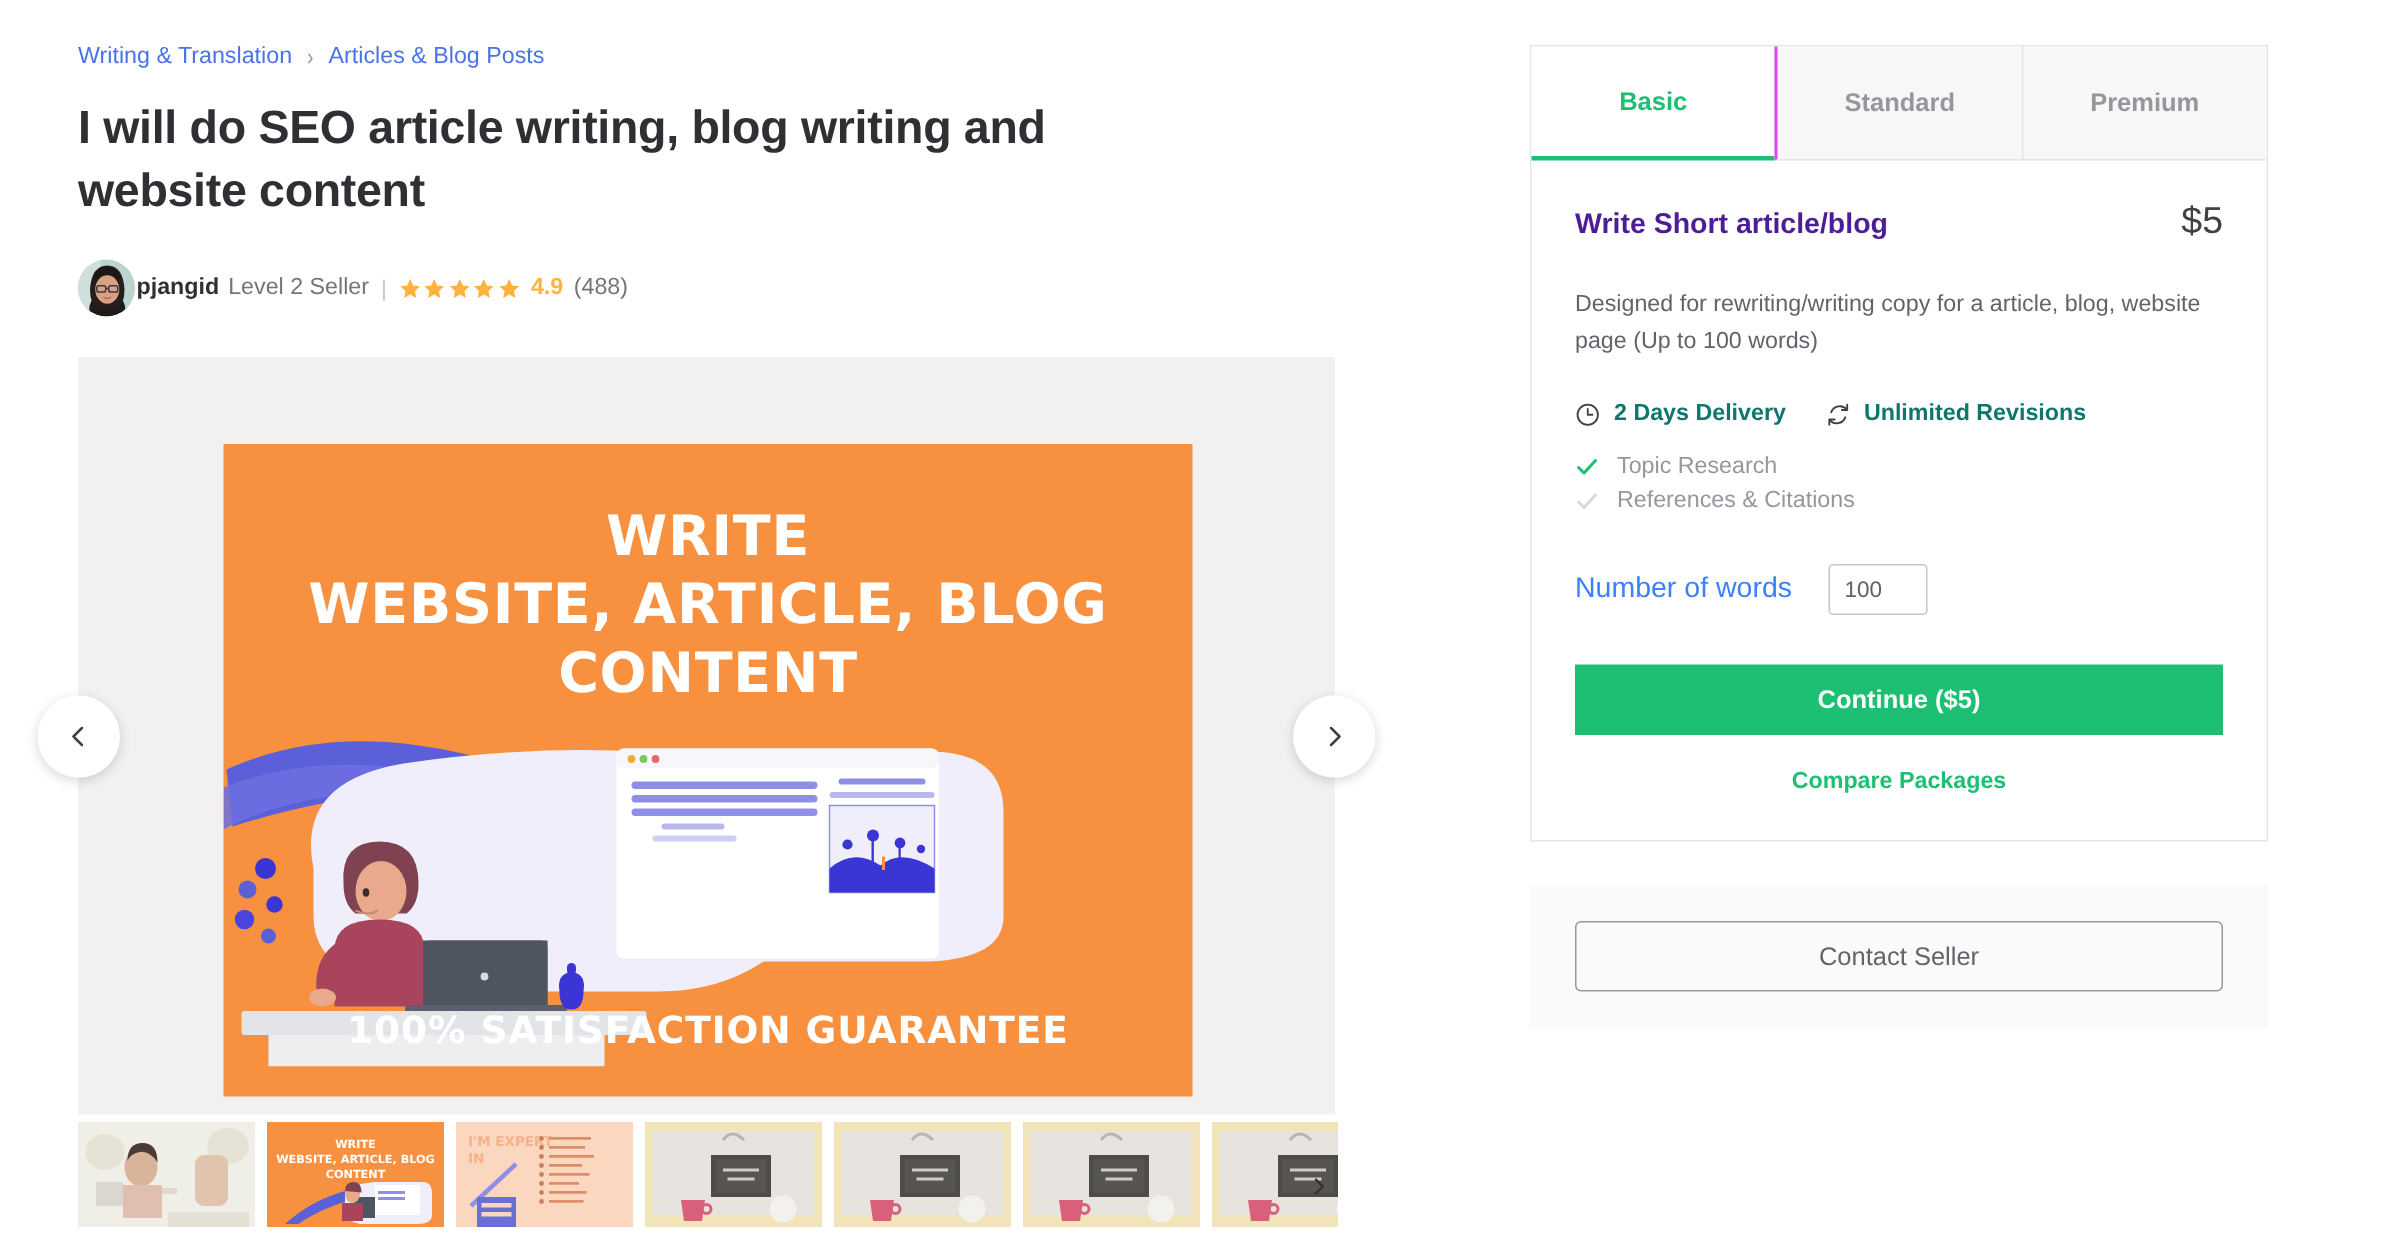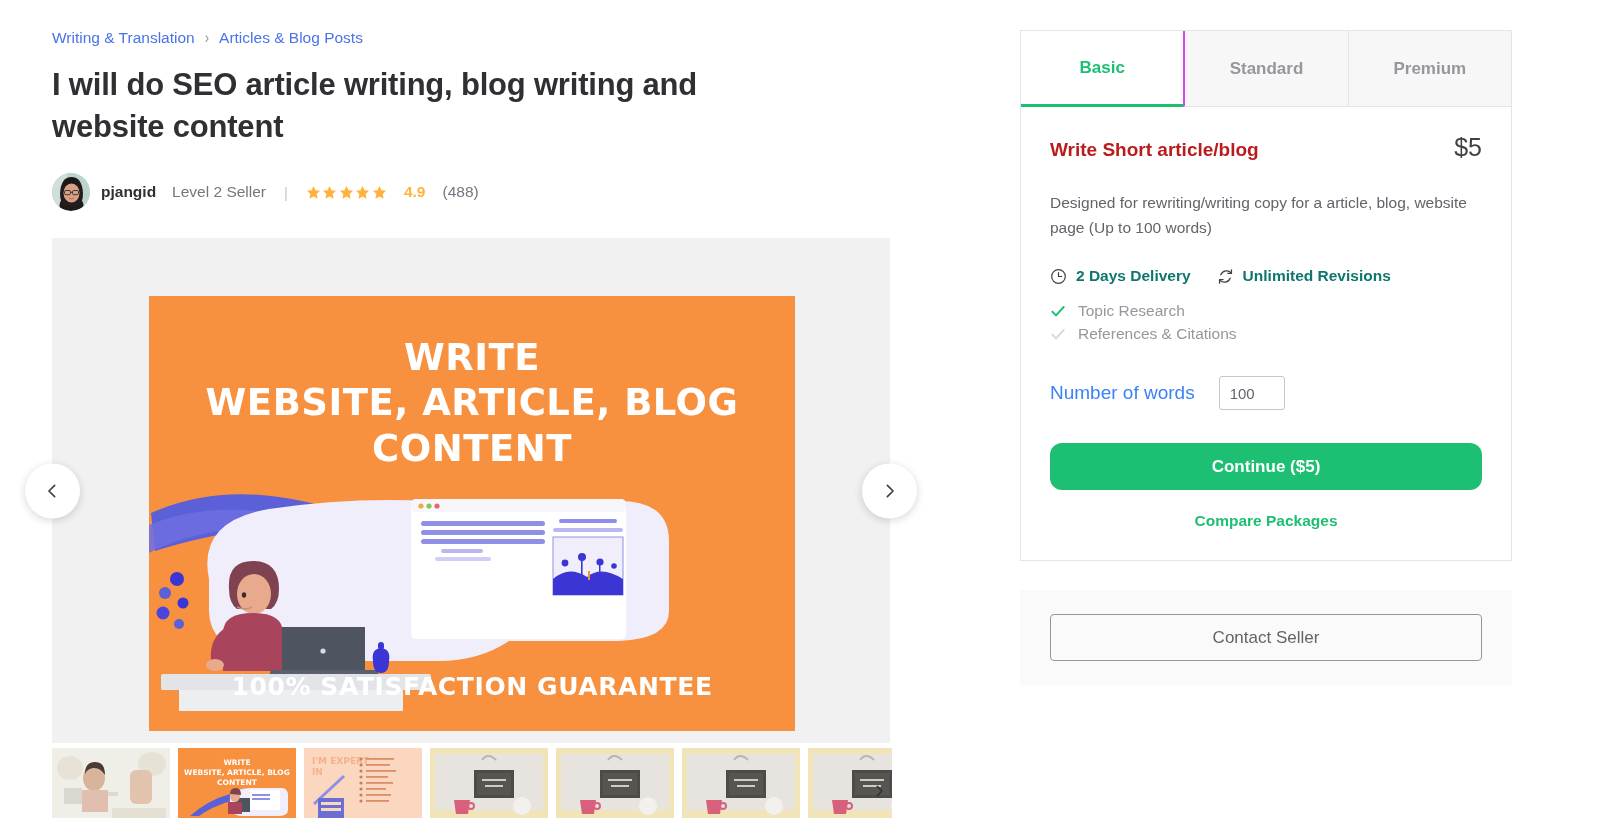--- a/index.html
+++ b/index.html
@@ -22,21 +22,21 @@
   .gig-title {
     margin-top: 16px;
     font-size: 31px;
     line-height: 42px;
     font-weight: 700;
     color: #2f3033;
     letter-spacing: -0.2px;
     max-width: 740px;
   }
 
-  .seller-row { margin-top: 25px; display: flex; align-items: center; gap: 11px; text-align: right; }
+  .seller-row { margin-top: 25px; display: flex; align-items: center; gap: 1px; text-align: right; }
   .avatar {
     width: 38px; height: 38px; border-radius: 50%;
     overflow: hidden; flex: none;
     background: #cfd9d6;
     position: relative;
   }
   .avatar svg { display: block; width: 38px; height: 38px; }
   .seller-name { font-size: 15.5px; font-weight: 700; color: #2f3033; }
   .seller-level { font-size: 15.5px; color: #74767e; margin-left: 5px; }
   .pipe { color: #c5c6c9; margin: 0 7px; font-size: 15px; }
@@ -125,21 +125,21 @@
   .tab:first-child { border-left: none; }
   .tab.active {
     background: #ffffff; color: #1dbf73;
     border-bottom: 3px solid #1dbf73;
     border-left: none;
   }
   .tab.active + .tab { border-left: 2px solid #d946ef; }
 
   .pkg-body { padding: 26px 29px 30px 29px; }
   .pkg-head { display: flex; align-items: baseline; justify-content: space-between; }
-  .pkg-name { font-size: 19px; font-weight: 700; color: #b91c1c; }
+  .pkg-name { font-size: 19px; font-weight: 700; color: #4c1d95; }
   .pkg-price { font-size: 25px; font-weight: 400; color: #404145; }
   .pkg-desc {
     margin-top: 28px; font-size: 15.5px; line-height: 25px;
     color: #62646a; max-width: 428px;
   }
   .meta-row {
     margin-top: 27px; display: flex; align-items: center; gap: 26px;
     font-size: 15.5px; font-weight: 700; color: #0f766e;
   }
   .meta-item { display: flex; align-items: center; gap: 9px; }
@@ -154,21 +154,21 @@
   .words-input {
     width: 66px; height: 34px;
     border: 1px solid #c5c6c9; border-radius: 3px;
     padding: 0 10px; font-size: 15px; color: #62646a;
     font-family: "Liberation Sans", sans-serif;
     background: #ffffff;
   }
 
   .continue-btn {
     margin-top: 33px; width: 100%; height: 47px;
-    background: #1dbf73; border: none; border-radius: 12px;
+    background: #1dbf73; border: none; border-radius: 0;
     color: #ffffff; font-size: 17px; font-weight: 700;
     cursor: pointer; font-family: "Liberation Sans", sans-serif;
   }
   .compare-link {
     display: block; margin-top: 22px; text-align: center;
     color: #1dbf73; font-size: 15.5px; font-weight: 700;
     text-decoration: none; cursor: pointer;
   }
 
   .contact-card {

